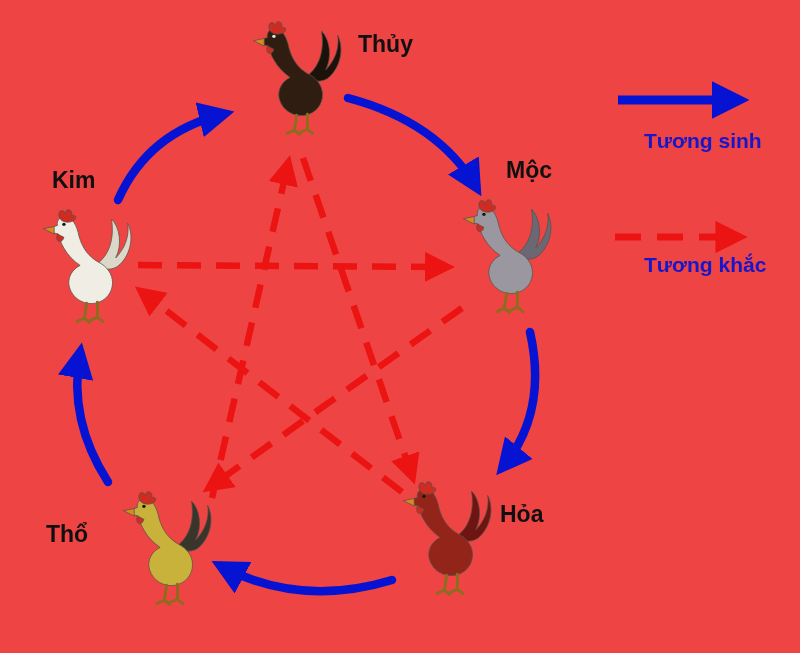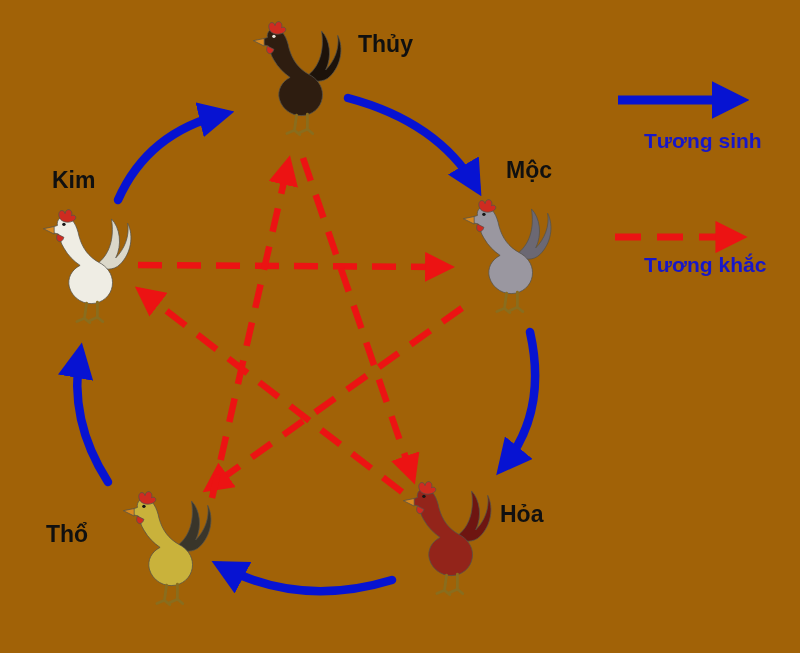--- a/index.html
+++ b/index.html
@@ -5,21 +5,21 @@
   html, body {
     margin: 0;
     padding: 0;
     background: #ffffff;
     font-family: "Liberation Sans", sans-serif;
   }
   .stage {
     position: relative;
     width: 800px;
     height: 653px;
-    background: #a16207;
+    background: #ef4444;
     overflow: hidden;
   }
   svg { display: block; }
 
   .sinh-arrow {
     fill: none;
     stroke-width: 8.5;
     stroke-linecap: round;
     marker-end: url(#arrow-blue);
   }

